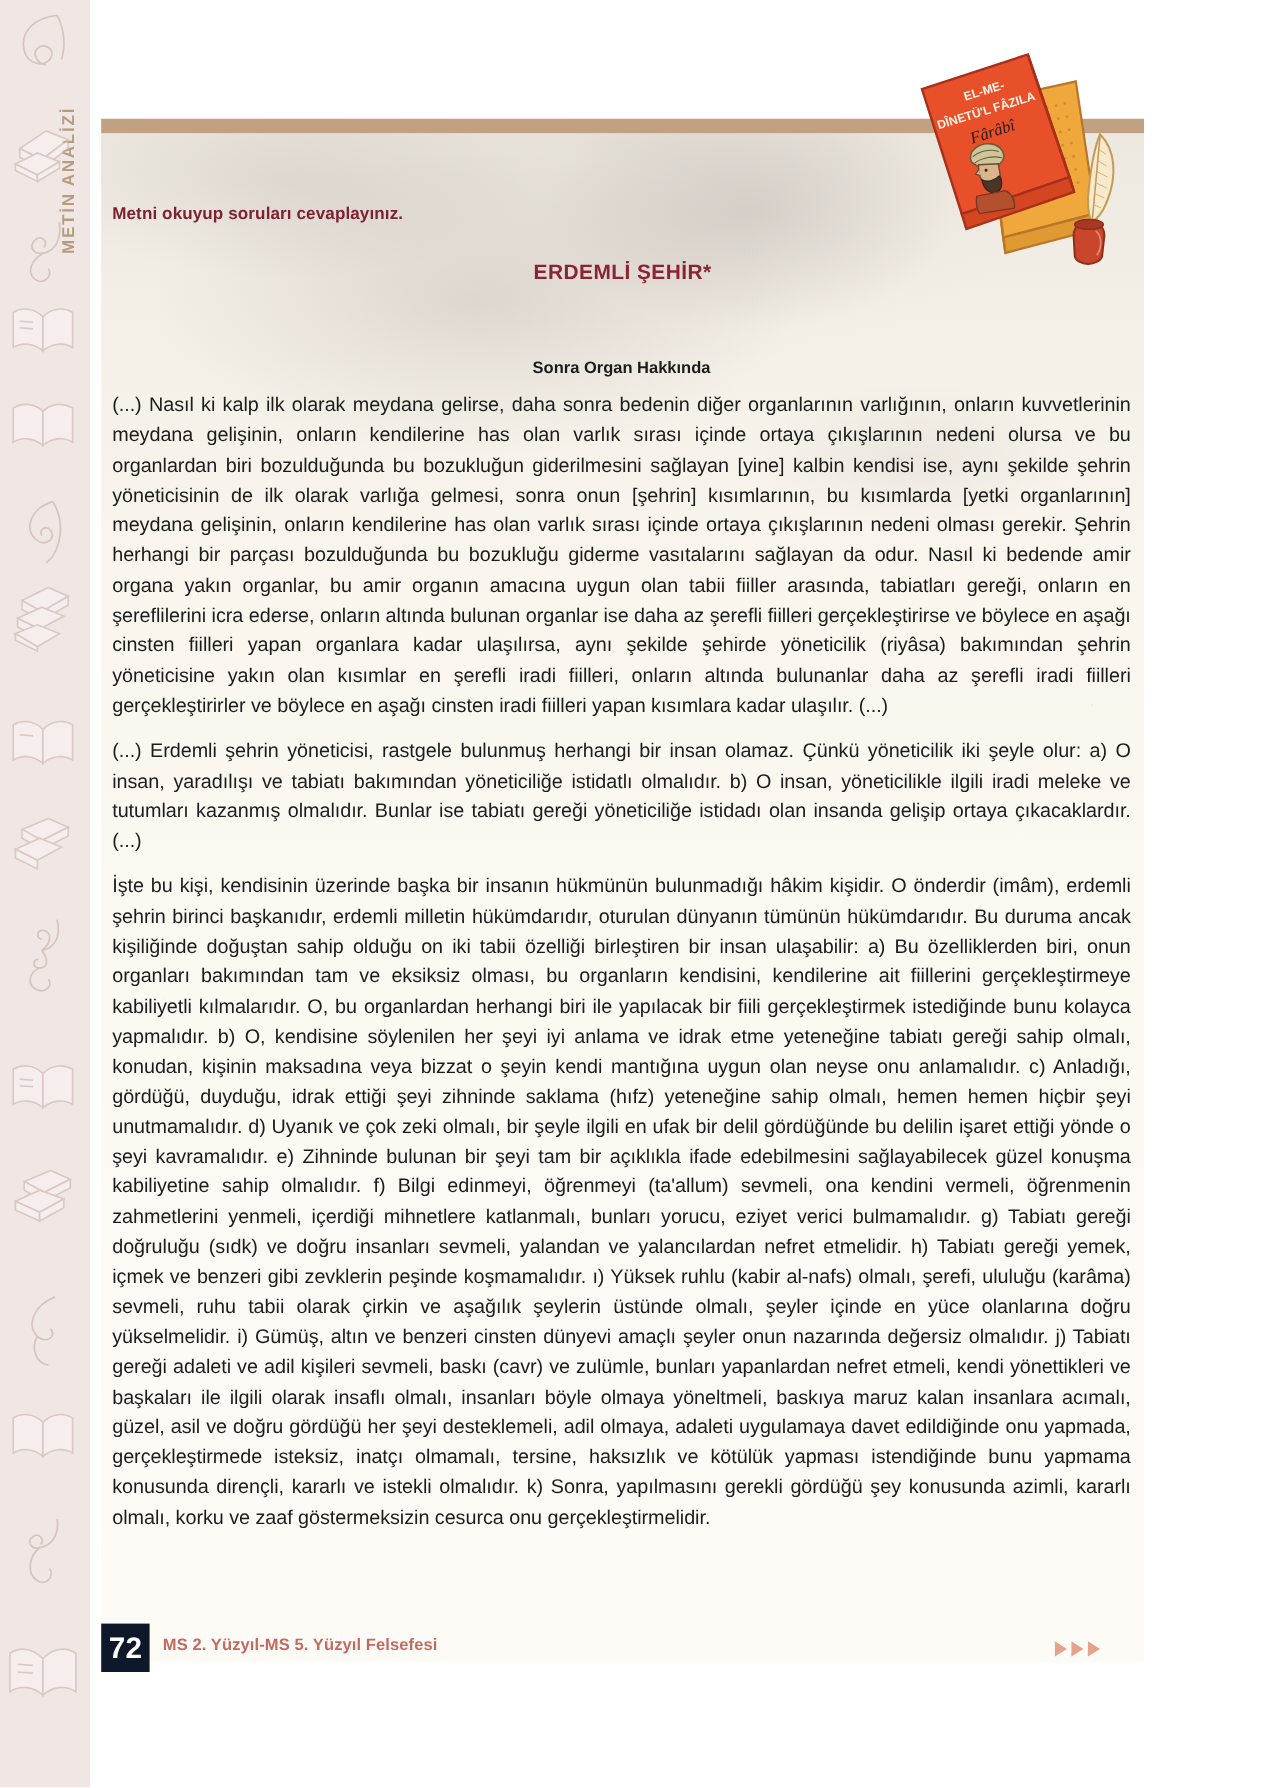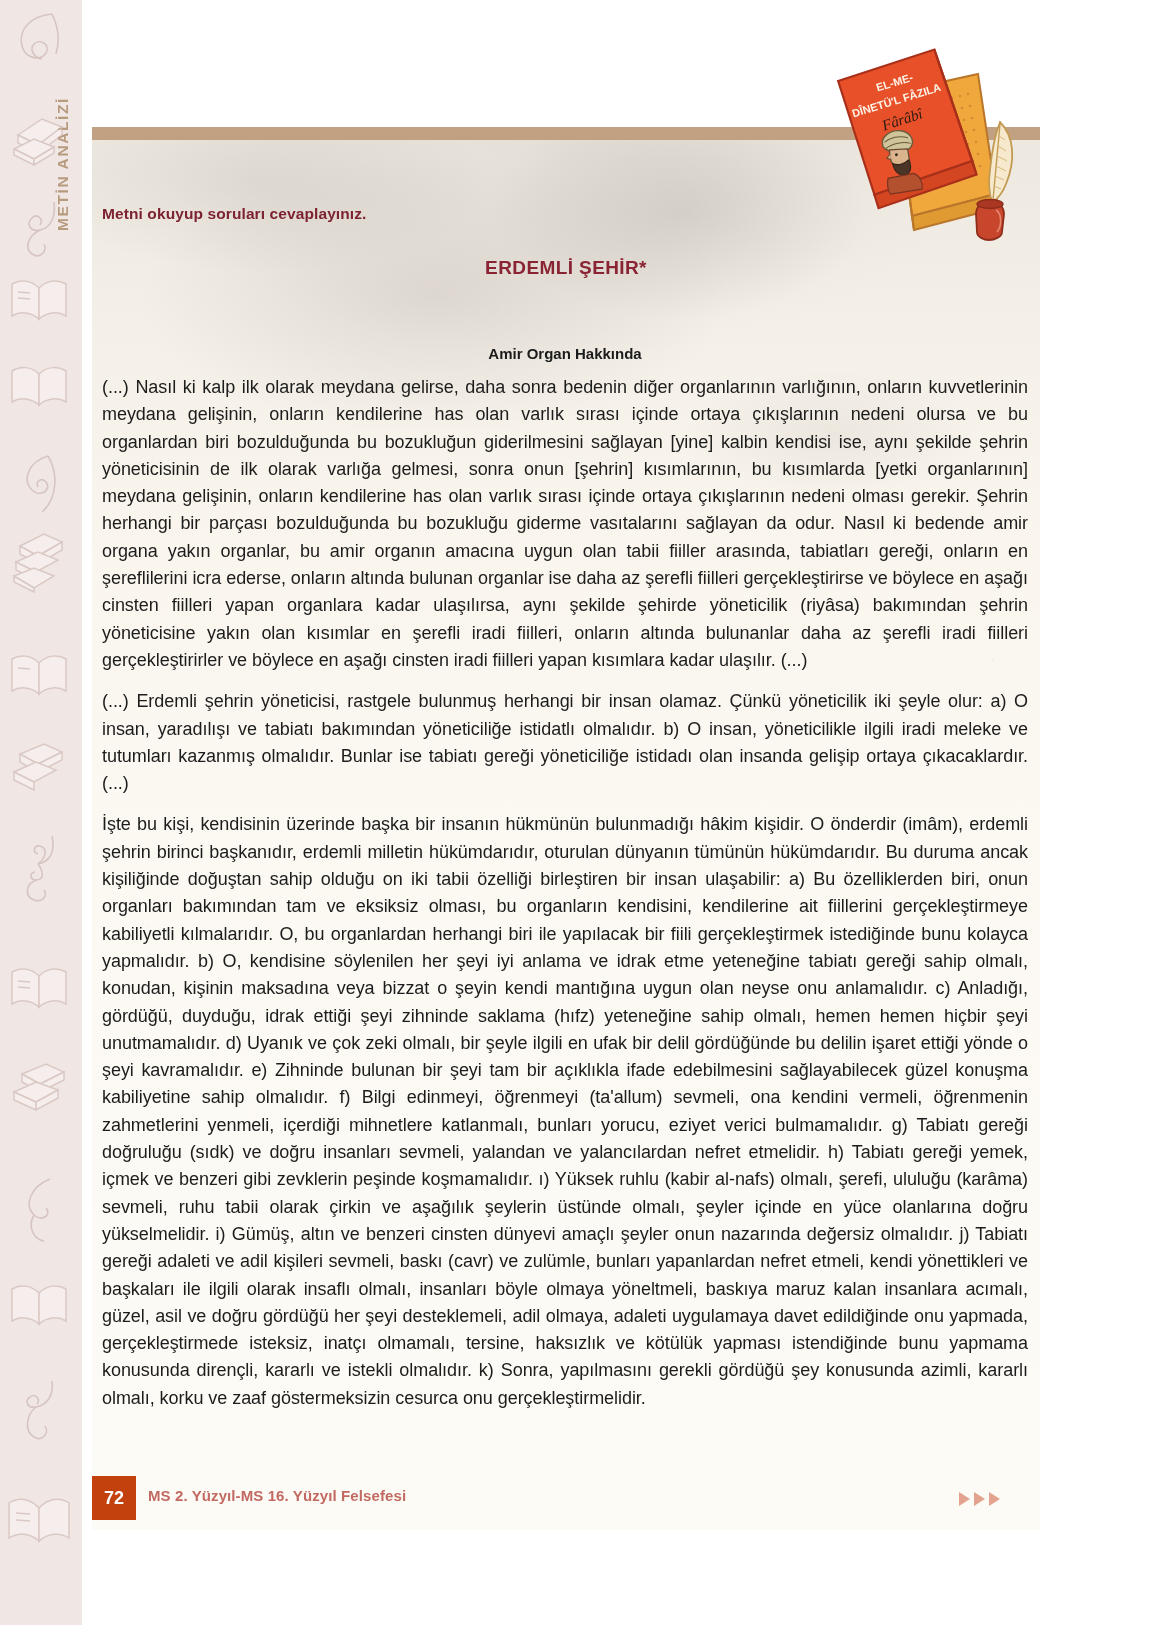--- a/index.html
+++ b/index.html
@@ -39,21 +39,20 @@
     left:92px;top:108px;
     width:948px;height:1403px;
     background:
       radial-gradient(ellipse 420px 200px at 36% 12%, rgba(176,168,160,.30), rgba(176,168,160,0) 70%),
       radial-gradient(ellipse 260px 150px at 62% 6%,  rgba(150,143,138,.26), rgba(150,143,138,0) 72%),
       radial-gradient(ellipse 300px 120px at 18% 4%,  rgba(168,160,152,.22), rgba(168,160,152,0) 75%),
       radial-gradient(ellipse 200px 90px  at 78% 22%, rgba(186,176,166,.18), rgba(186,176,166,0) 75%),
       radial-gradient(ellipse 520px 260px at 50% 2%,  rgba(198,190,182,.22), rgba(198,190,182,0) 78%),
       linear-gradient(180deg,#ece7df 0%, #f4efe7 14%, #faf6ee 30%, #fcf9f3 55%, #fdfbf6 100%);
     box-shadow:0 0 0 0 rgba(0,0,0,0);
-    margin-top:19px;
   }
   .page-topbar{
     position:absolute;left:0;top:0;width:100%;height:13px;
     background:#c2a183;
   }
   
   .speckle{
     position:absolute;inset:0;pointer-events:none;
     background-image:
       radial-gradient(1.5px 1.5px at 12% 30%, rgba(170,150,130,.22), transparent),
@@ -98,23 +97,23 @@
   }
   p.para.last{margin-bottom:0;}
 
   
   .footer{
     position:absolute;left:92px;top:1476px;width:948px;height:46px;
   }
   .pagenum{
     position:absolute;left:0;top:0;
     width:44px;height:44px;
-    background:#c2410c;
+    background:#0f172a;
     color:#ffffff;
-    font-size:18px;font-weight:700;
+    font-size:27px;font-weight:700;
     display:flex;align-items:center;justify-content:center;
   }
   .footer-title{
     position:absolute;left:56px;top:11px;
     font-size:15px;font-weight:700;color:#c26a62;
     letter-spacing:.1px;
   }
   .arrows{
     position:absolute;right:40px;top:16px;
     display:flex;gap:4px;
@@ -278,21 +277,21 @@
   <div class="speckle"></div>
 
   <div class="content">
 
     <div class="instruction">Metni okuyup soruları cevaplayınız.</div>
 
     <div class="doc-title">ERDEMLİ ŞEHİR*</div>
 
     <div class="body-wrap">
 
-      <div class="sub-head" style="margin-top:0;">Amir Organ Hakkında</div>
+      <div class="sub-head" style="margin-top:0;">Sonra Organ Hakkında</div>
 
       <p class="para">(...) Nasıl ki kalp ilk olarak meydana gelirse, daha sonra bedenin diğer organlarının varlığının, onların kuvvetlerinin meydana gelişinin, onların kendilerine has olan varlık sırası içinde ortaya çıkışlarının nedeni olursa ve bu organlardan biri bozulduğunda bu bozukluğun giderilmesini sağlayan [yine] kalbin kendisi ise, aynı şekilde şehrin yöneticisinin de ilk olarak varlığa gelmesi, sonra onun [şehrin] kısımlarının, bu kısımlarda [yetki organlarının] meydana gelişinin, onların kendilerine has olan varlık sırası içinde ortaya çıkışlarının nedeni olması gerekir. Şehrin herhangi bir parçası bozulduğunda bu bozukluğu giderme vasıtalarını sağlayan da odur. Nasıl ki bedende amir organa yakın organlar, bu amir organın amacına uygun olan tabii fiiller arasında, tabiatları gereği, onların en şereflilerini icra ederse, onların altında bulunan organlar ise daha az şerefli fiilleri gerçekleştirirse ve böylece en aşağı cinsten fiilleri yapan organlara kadar ulaşılırsa, aynı şekilde şehirde yöneticilik (riyâsa) bakımından şehrin yöneticisine yakın olan kısımlar en şerefli iradi fiilleri, onların altında bulunanlar daha az şerefli iradi fiilleri gerçekleştirirler ve böylece en aşağı cinsten iradi fiilleri yapan kısımlara kadar ulaşılır. (...)</p>
 
       <p class="para">(...) Erdemli şehrin yöneticisi, rastgele bulunmuş herhangi bir insan olamaz. Çünkü yöneticilik iki şeyle olur: a) O insan, yaradılışı ve tabiatı bakımından yöneticiliğe istidatlı olmalıdır. b) O insan, yöneticilikle ilgili iradi meleke ve tutumları kazanmış olmalıdır. Bunlar ise tabiatı gereği yöneticiliğe istidadı olan insanda gelişip ortaya çıkacaklardır. (...)</p>
 
 
       <p class="para last">İşte bu kişi, kendisinin üzerinde başka bir insanın hükmünün bulunmadığı hâkim kişidir. O önderdir (imâm), erdemli şehrin birinci başkanıdır, erdemli milletin hükümdarıdır, oturulan dünyanın tümünün hükümdarıdır. Bu duruma ancak kişiliğinde doğuştan sahip olduğu on iki tabii özelliği birleştiren bir insan ulaşabilir: a) Bu özelliklerden biri, onun organları bakımından tam ve eksiksiz olması, bu organların kendisini, kendilerine ait fiillerini gerçekleştirmeye kabiliyetli kılmalarıdır. O, bu organlardan herhangi biri ile yapılacak bir fiili gerçekleştirmek istediğinde bunu kolayca yapmalıdır. b) O, kendisine söylenilen her şeyi iyi anlama ve idrak etme yeteneğine tabiatı gereği sahip olmalı, konudan, kişinin maksadına veya bizzat o şeyin kendi mantığına uygun olan neyse onu anlamalıdır. c) Anladığı, gördüğü, duyduğu, idrak ettiği şeyi zihninde saklama (hıfz) yeteneğine sahip olmalı, hemen hemen hiçbir şeyi unutmamalıdır. d) Uyanık ve çok zeki olmalı, bir şeyle ilgili en ufak bir delil gördüğünde bu delilin işaret ettiği yönde o şeyi kavramalıdır. e) Zihninde bulunan bir şeyi tam bir açıklıkla ifade edebilmesini sağlayabilecek güzel konuşma kabiliyetine sahip olmalıdır. f) Bilgi edinmeyi, öğrenmeyi (ta'allum) sevmeli, ona kendini vermeli, öğrenmenin zahmetlerini yenmeli, içerdiği mihnetlere katlanmalı, bunları yorucu, eziyet verici bulmamalıdır. g) Tabiatı gereği doğruluğu (sıdk) ve doğru insanları sevmeli, yalandan ve yalancılardan nefret etmelidir. h) Tabiatı gereği yemek, içmek ve benzeri gibi zevklerin peşinde koşmamalıdır. ı) Yüksek ruhlu (kabir al-nafs) olmalı, şerefi, ululuğu (karâma) sevmeli, ruhu tabii olarak çirkin ve aşağılık şeylerin üstünde olmalı, şeyler içinde en yüce olanlarına doğru yükselmelidir. i) Gümüş, altın ve benzeri cinsten dünyevi amaçlı şeyler onun nazarında değersiz olmalıdır. j) Tabiatı gereği adaleti ve adil kişileri sevmeli, baskı (cavr) ve zulümle, bunları yapanlardan nefret etmeli, kendi yönettikleri ve başkaları ile ilgili olarak insaflı olmalı, insanları böyle olmaya yöneltmeli, baskıya maruz kalan insanlara acımalı, güzel, asil ve doğru gördüğü her şeyi desteklemeli, adil olmaya, adaleti uygulamaya davet edildiğinde onu yapmada, gerçekleştirmede isteksiz, inatçı olmamalı, tersine, haksızlık ve kötülük yapması istendiğinde bunu yapmama konusunda dirençli, kararlı ve istekli olmalıdır. k) Sonra, yapılmasını gerekli gördüğü şey konusunda azimli, kararlı olmalı, korku ve zaaf göstermeksizin cesurca onu gerçekleştirmelidir.</p>
 
     </div>
   </div>
@@ -393,19 +392,19 @@
     <g>
       <path d="M176 170 C176 162 182 158 190 158 C198 158 204 162 204 170 L202 188 C202 193 194 196 189 196 C184 196 177 193 177 188 Z" fill="#c8462c" stroke="#8d2d1a" stroke-width="1.8"></path>
       <ellipse cx="190" cy="160" rx="13" ry="4.5" fill="#a93722" stroke="#8d2d1a" stroke-width="1.4"></ellipse>
       <path d="M196 166 C202 170 202 182 197 188" fill="none" stroke="#f0a28c" stroke-width="1.6" opacity=".7"></path>
     </g>
   </svg>
 </div>
 
 <div class="footer">
   <div class="pagenum">72</div>
-  <div class="footer-title">MS 2. Yüzyıl-MS 16. Yüzyıl Felsefesi</div>
+  <div class="footer-title">MS 2. Yüzyıl-MS 5. Yüzyıl Felsefesi</div>
   <div class="arrows">
     <i></i>
     <i></i>
     <i></i>
   </div>
 </div>
 
 </body></html>

